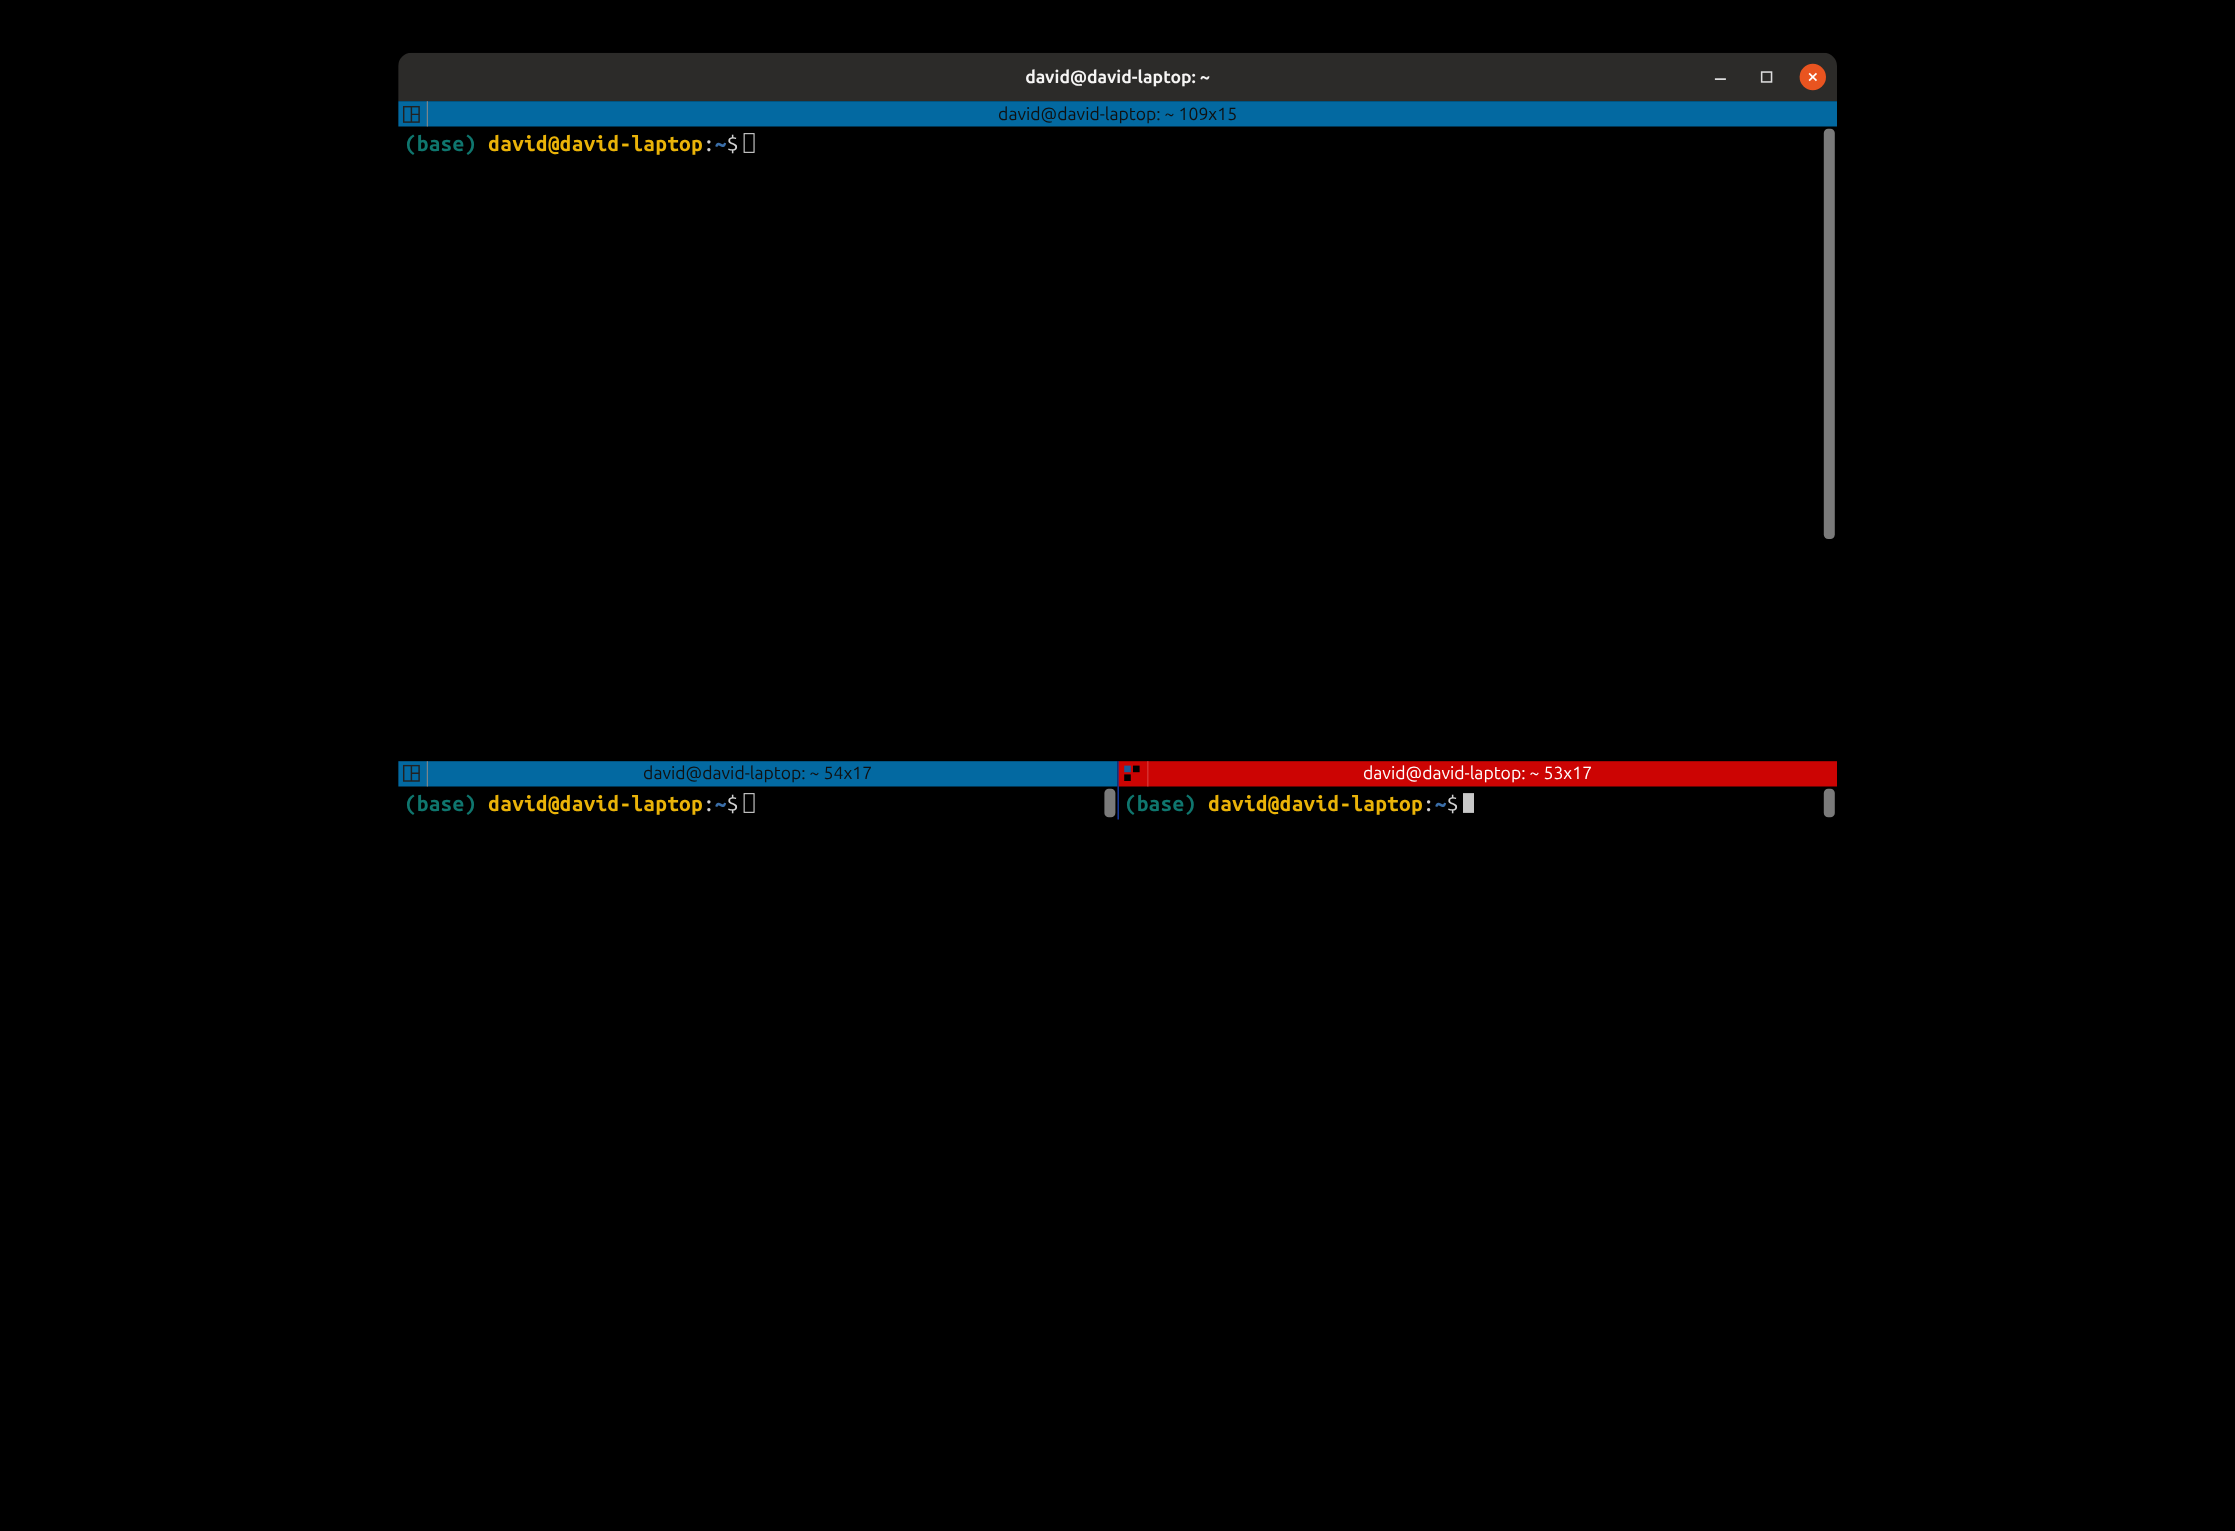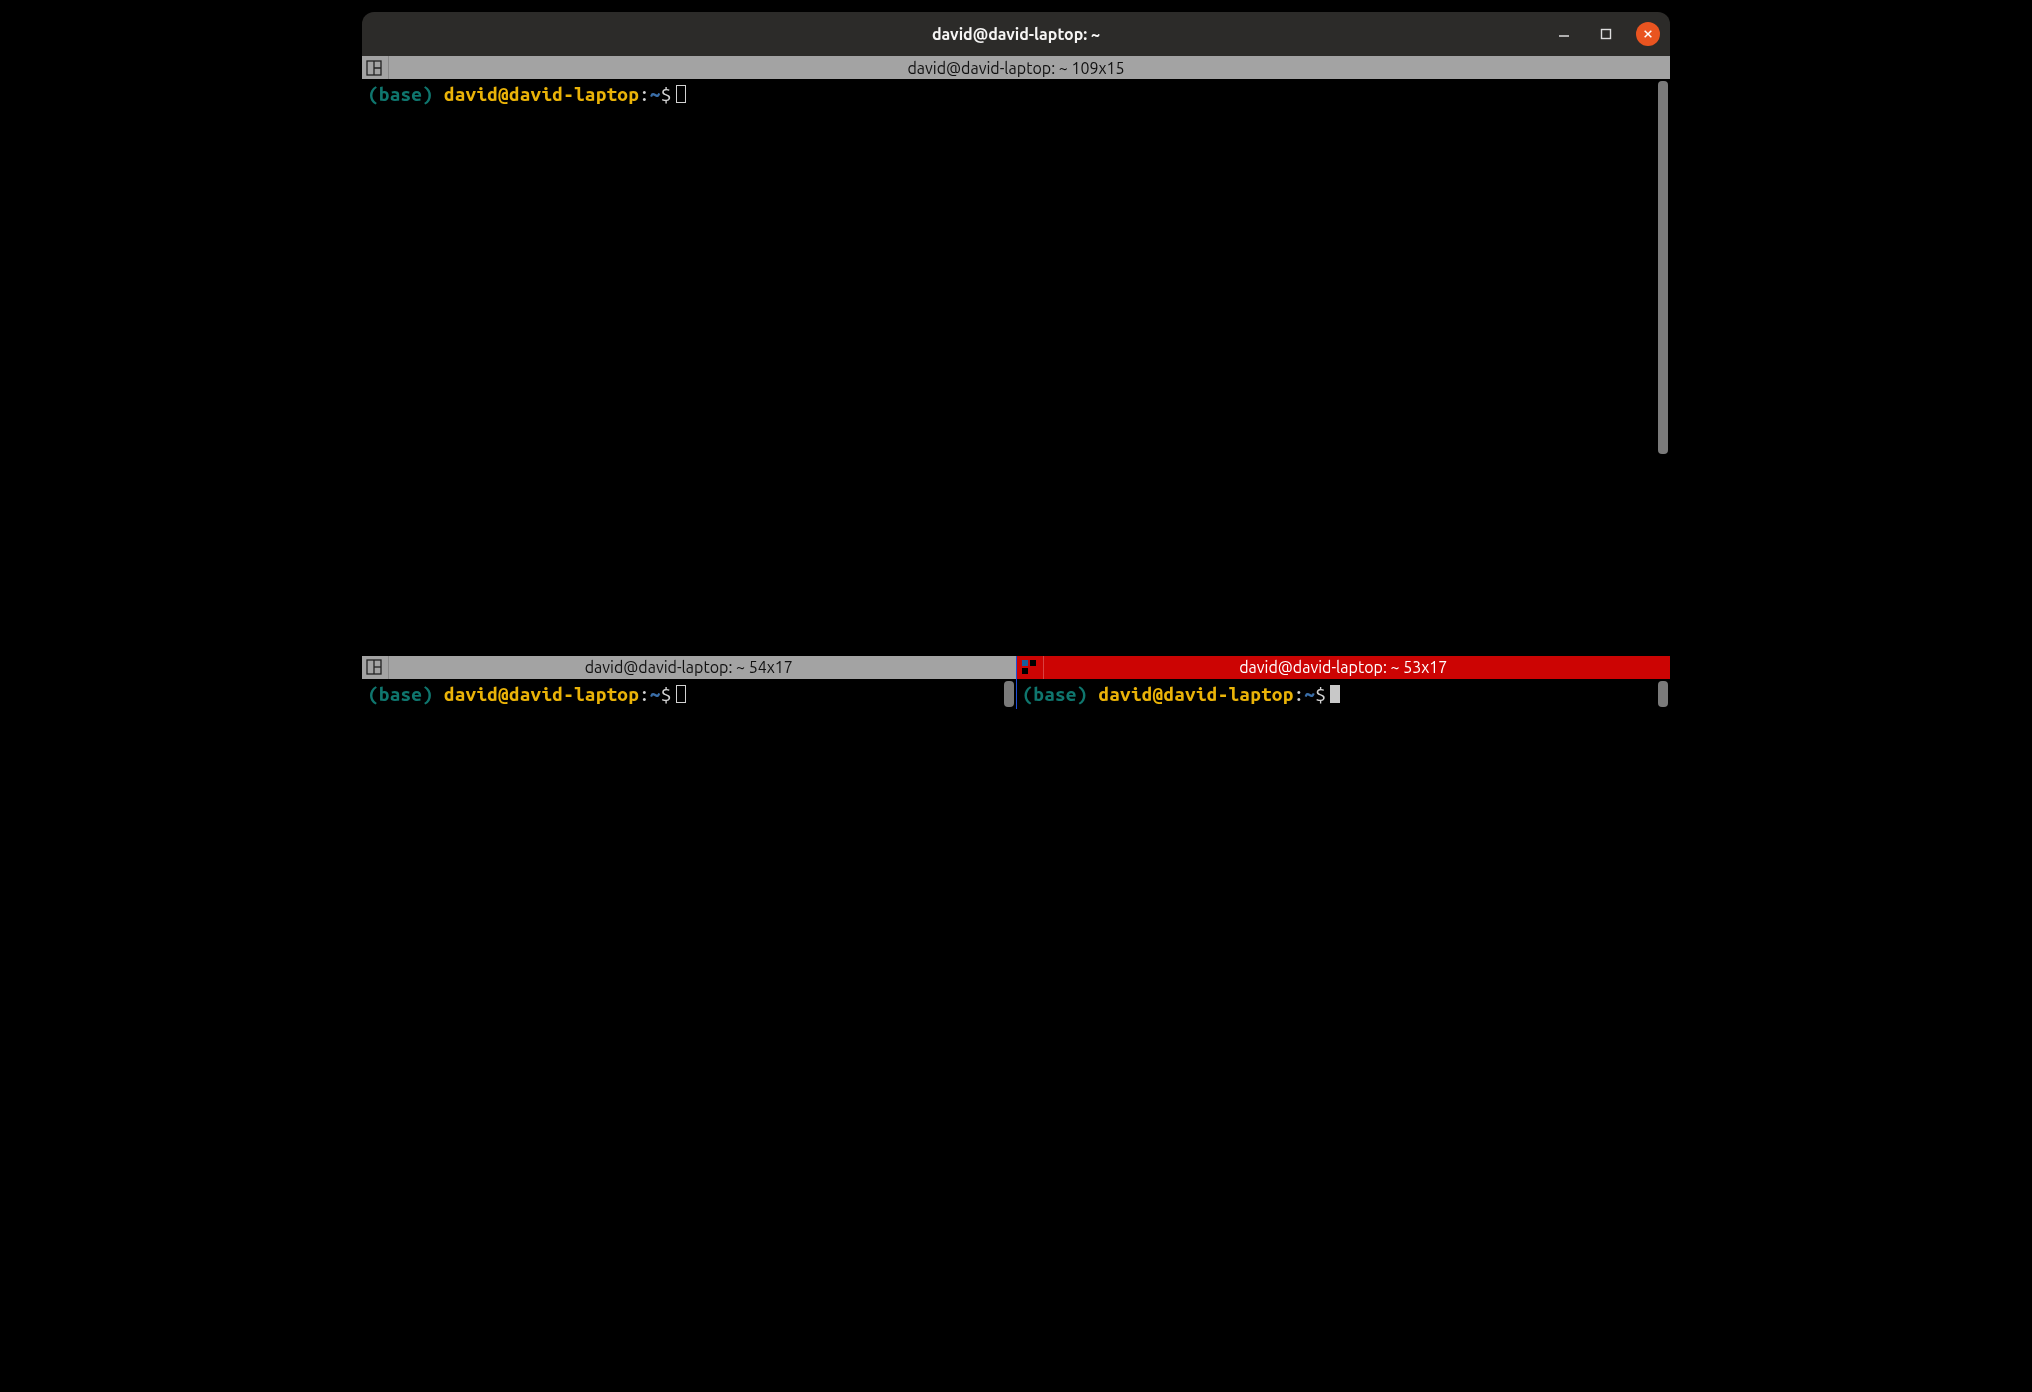--- a/index.html
+++ b/index.html
@@ -15,20 +15,21 @@
 
   .window {
     width: 1308px;
     height: 896px;
     background: #000;
     border-radius: 12px;
     overflow: hidden;
     box-shadow: 0 2px 12px rgba(0,0,0,.8);
     display: flex;
     flex-direction: column;
+    margin-top: 36px;
   }
 
   
   .titlebar {
     height: 44px;
     background: #2c2b29;
     display: flex;
     align-items: center;
     position: relative;
     padding: 0 10px;
@@ -76,21 +77,21 @@
     flex-direction: column;
     min-width: 0;
     background: #000;
     position: relative;
   }
   .pane + .pane { border-left: 1px solid #1d4ed8; }
 
   
   .pane-bar {
     height: 23px;
-    background: #a3a3a3;
+    background: #0369a1;
     display: flex;
     align-items: center;
     position: relative;
     font-family: Ubuntu, sans-serif;
   }
   .pane-bar.active { background: #cc0403; }
   .pane-bar .bar-icon-wrap {
     height: 100%;
     padding: 0 6px 0 4px;
     display: flex;

